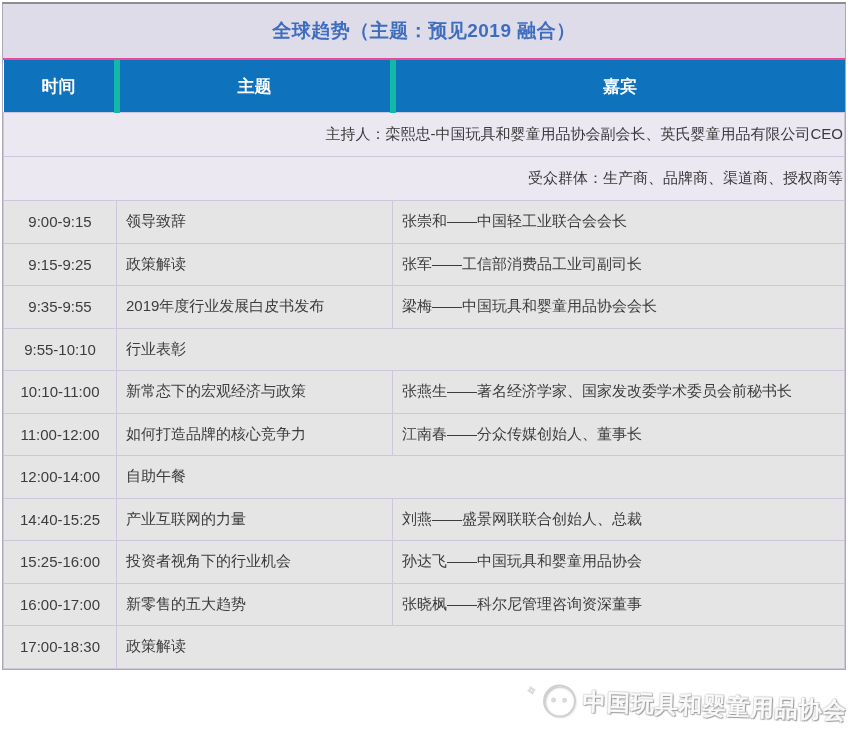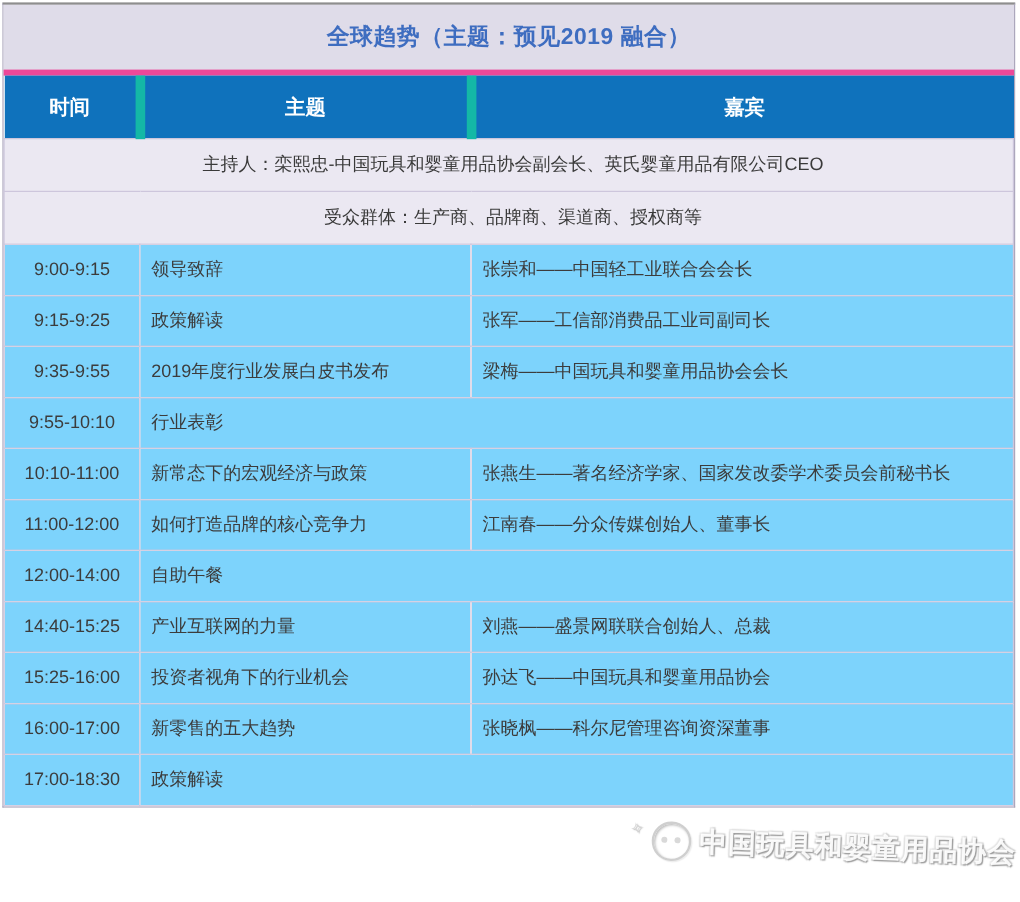--- a/index.html
+++ b/index.html
@@ -6,39 +6,39 @@
   body{
     width:850px;height:752px;position:relative;background:#ffffff;
     font-family:"Liberation Sans","DejaVu Sans",sans-serif;
     overflow:hidden;
   }
   .agenda{
     position:absolute;left:2px;top:2px;width:844px;box-sizing:border-box;
     border:1px solid #ACA7BC;border-top:2px solid #8E8E8E;background:#fff;
   }
   .title-bar{
-    height:54px;background:#DFDCE9;border-bottom:5px solid #ec4899;
+    height:54px;background:#DFDCE9;border-bottom:2px solid #ec4899;
     display:flex;align-items:center;justify-content:center;
   }
   .title-bar span{font-size:19px;font-weight:bold;color:#3E6DC0;letter-spacing:0.5px;}
   table{width:100%;border-collapse:collapse;table-layout:fixed;padding-left:40px;}
   th{
     background:#0F72BC;color:#ffffff;font-size:17px;font-weight:bold;
     height:50px;text-align:center;border:0;
   }
-  th.sep{border-left:8px solid #14b8a6;}
+  th.sep{border-left:6px solid #14b8a6;}
   td{
     border:1px solid #CDC6DC;font-size:15px;color:#3C3C3C;
-    height:39.5px;vertical-align:middle;background:#7dd3fc;
+    height:39.5px;vertical-align:middle;background:#e5e5e5;
     white-space:nowrap;overflow:hidden;
   }
   td.time{text-align:center;}
   td.topic,td.guest{text-align:left;padding-left:9px;margin-left:32px;}
   tr.info td{
-    background:#EBE8F2;text-align:center;padding-left:8px;height:41px;color:#3A3A3A;
+    background:#EBE8F2;text-align:right;padding-left:8px;height:41px;color:#3A3A3A;
   }
   .watermark{
     position:absolute;right:3px;top:689px;display:flex;align-items:center;gap:7px;
     transform:rotate(2deg);pointer-events:none;
   }
   .wm-sparkle{
     color:#D6D6D6;font-size:13px;transform:translateY(-10px) rotate(-15deg);
     text-shadow:1px 1px 1px #ABABAB;
   }
   .wm-logo{

